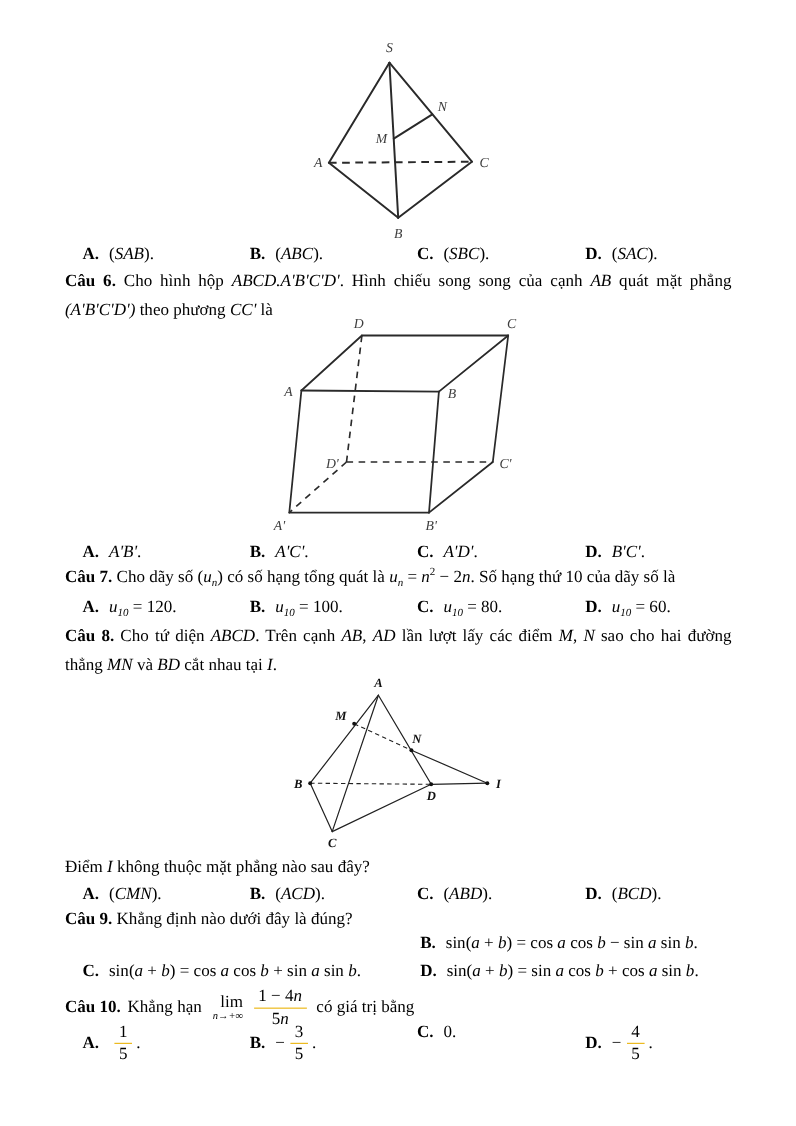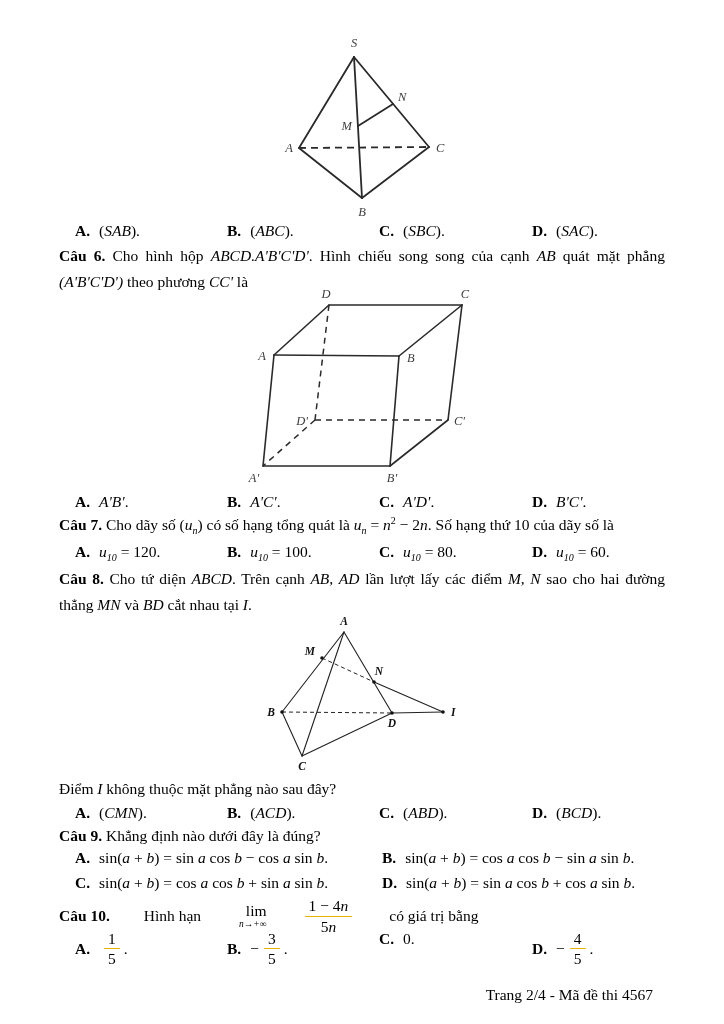--- a/index.html
+++ b/index.html
@@ -9,21 +9,21 @@
   .para{position:absolute;left:59px;width:606px;margin:0;text-align:justify;line-height:26px;}
   .line{position:absolute;left:59px;white-space:nowrap;}
   .qlabel{font-weight:700;}
   .opt-row{position:absolute;left:75px;width:645px;height:24px;}
   .opt{position:absolute;top:0;white-space:nowrap;}
   .col1{left:0;} .col2{left:152px;} .col3{left:304px;} .col4{left:457px;} .colr{left:307px;}
   .opt-label{font-weight:700;margin-right:9px;}
   .seg-i{font-style:italic;}
   .seg-sub{font-style:italic;font-size:10px;vertical-align:-4px;letter-spacing:0;}
   .seg-sup{font-size:10px;vertical-align:6px;}
-  .flexline{display:flex;align-items:center;gap:28px;}
+  .flexline{display:flex;align-items:center;}
   .lim{display:inline-flex;flex-direction:column;align-items:flex-end;line-height:1;margin:0 6px;}
   .lim-sub{font-size:9.5px;font-style:italic;margin-top:2px;}
   .frac{display:inline-flex;flex-direction:column;align-items:center;line-height:1.12;margin:0 4px;}
   .frac-num{padding:0 4px 1px;border-bottom:1px solid #eab308;}
   .frac-den{padding:1px 4px 0;}
   .fopt{display:flex;align-items:center;}
   .sign{margin-right:1px;}
   .fig{position:absolute;}
   .fig text{font-family:"Liberation Serif","DejaVu Serif",serif;font-style:italic;fill:#3d3d3d;font-size:12.5px;}
   .fig.fig3 text{font-weight:700;fill:#111;font-size:11.5px;}
@@ -143,31 +143,30 @@
   <div class="opt-row" style="top:804px">
     <div class="opt col1"><span class="opt-label">A.</span><span><span>(</span><span class="seg-i">CMN</span><span>).</span></span></div>
     <div class="opt col2"><span class="opt-label">B.</span><span><span>(</span><span class="seg-i">ACD</span><span>).</span></span></div>
     <div class="opt col3"><span class="opt-label">C.</span><span><span>(</span><span class="seg-i">ABD</span><span>).</span></span></div>
     <div class="opt col4"><span class="opt-label">D.</span><span><span>(</span><span class="seg-i">BCD</span><span>).</span></span></div>
   </div>
 
   <div class="line" style="top:827px"><span class="qlabel">Câu 9.</span><span> Khẳng định nào dưới đây là đúng?</span></div>
 
   <div class="opt-row" style="top:849px">
-    <div class="opt col1"><span class="opt-label">A.</span><span><span>sin(</span><span class="seg-i">a</span><span> + </span><span class="seg-i">b</span><span>) = sin </span><span class="seg-i">a</span><span> cos </span><span class="seg-i">b</span><span> − cos </span><span class="seg-i">a</span><span> sin </span><span class="seg-i">b</span><span>.</span></span></div>
     <div class="opt colr"><span class="opt-label">B.</span><span><span>sin(</span><span class="seg-i">a</span><span> + </span><span class="seg-i">b</span><span>) = cos </span><span class="seg-i">a</span><span> cos </span><span class="seg-i">b</span><span> − sin </span><span class="seg-i">a</span><span> sin </span><span class="seg-i">b</span><span>.</span></span></div>
   </div>
   <div class="opt-row" style="top:874px">
     <div class="opt col1"><span class="opt-label">C.</span><span><span>sin(</span><span class="seg-i">a</span><span> + </span><span class="seg-i">b</span><span>) = cos </span><span class="seg-i">a</span><span> cos </span><span class="seg-i">b</span><span> + sin </span><span class="seg-i">a</span><span> sin </span><span class="seg-i">b</span><span>.</span></span></div>
     <div class="opt colr"><span class="opt-label">D.</span><span><span>sin(</span><span class="seg-i">a</span><span> + </span><span class="seg-i">b</span><span>) = sin </span><span class="seg-i">a</span><span> cos </span><span class="seg-i">b</span><span> + cos </span><span class="seg-i">a</span><span> sin </span><span class="seg-i">b</span><span>.</span></span></div>
   </div>
 
   <div class="abs flexline" style="left:59px;top:896px;height:40px">
     <span class="qlabel" style="margin-right:6px">Câu 10.</span>
-    <span style="margin-right:4px">Hình hạn</span>
+    <span style="margin-right:4px">Khẳng hạn</span>
     <span class="lim">
       <span>lim</span>
       <span class="lim-sub">n→+∞</span>
     </span>
     <span class="frac">
       <span class="frac-num"><span>1 − 4</span><span class="seg-i">n</span></span>
       <span class="frac-den"><span>5</span><span class="seg-i">n</span></span>
     </span>
     <span style="margin-left:5px">có giá trị bằng</span>
   </div>
@@ -199,15 +198,14 @@
       <span class="opt-label">D.</span>
       <span class="sign">−</span>
       <span class="frac">
           <span class="frac-num">4</span>
           <span class="frac-den">5</span>
         </span>
       <span>.</span>
     </div>
   </div>
 
-  <div class="footer" style="top:986px;right:71px">Trang 2/4 - Mã đề thi 4567</div>
 
 </div>
 
 </body></html>

